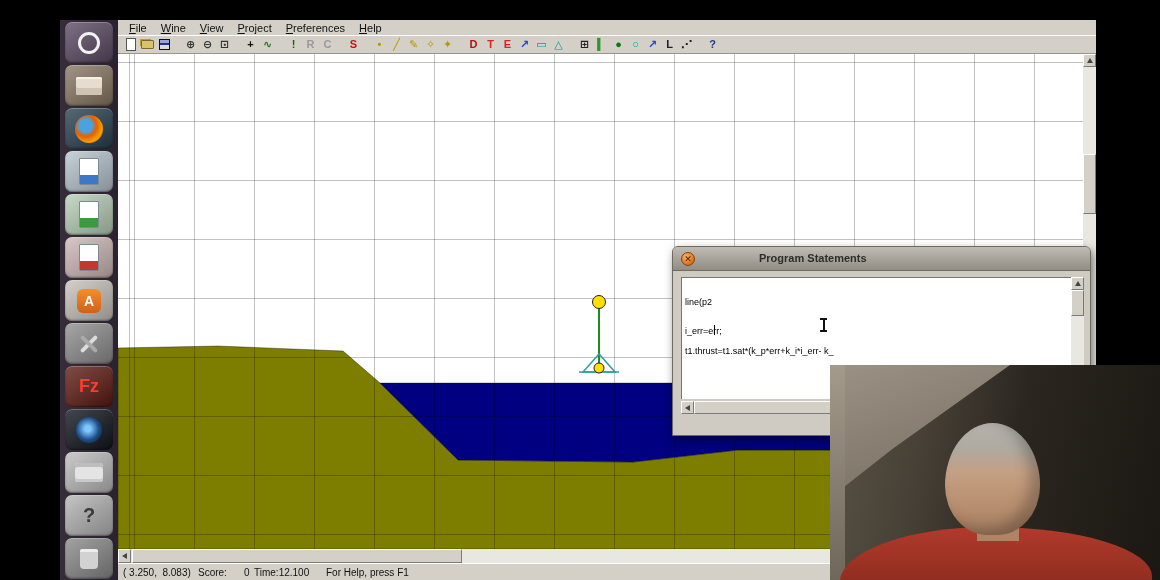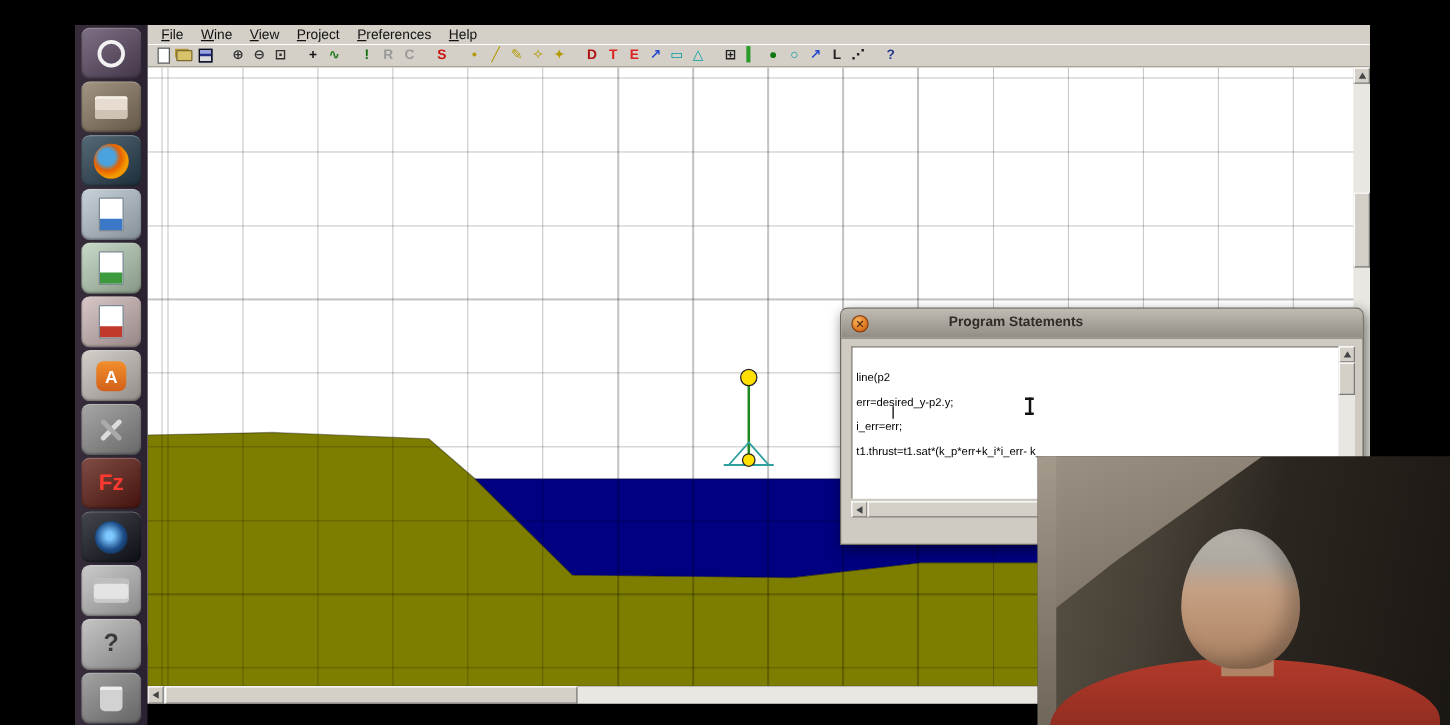--- a/index.html
+++ b/index.html
@@ -260,33 +260,39 @@
         </div>
     </div>
     <div class="hscroll">
       <div class="sb-btn" style="left:0;top:0;height:14px;">
           <i class="arr arr-left"></i>
         </div>
       <div class="sb-thumb" style="left:14px;top:0;width:330px;height:14px;"></div>
     </div>
     <div class="sb-corner"></div>
 
+    <div class="statusbar">
+      <span class="st-coords">( 3.250,  8.083)</span>
+      <span class="st-score-label">Score:</span>
+      <span class="st-score-value">0</span>
+      <span class="st-time">Time:12.100</span>
+      <span class="st-help">For Help, press F1</span>
+    </div>
   </div>
 
   <div class="cmdwin">
     <div class="cmd-title">
       <div class="cmd-close">✕</div>
       <span class="cmd-title-text">Program Statements</span>
     </div>
     <div class="cmd-body" id="cmdlines">
         <div class="code-line"></div>
         <div class="code-line"></div>
         <div class="code-line">line(p2</div>
         <div class="code-line"></div>
-        <div class="code-line">err=desired_y-p2.y;</div>
         <div class="code-line"></div>
         <div class="code-line">i_err=err;</div>
         <div class="code-line"></div>
         <div class="code-line">t1.thrust=t1.sat*(k_p*err+k_i*i_err- k_</div>
       </div>
     <div class="cmd-vscroll">
       <div class="sb-btn" style="left:0;top:0;">
           <i class="arr arr-up"></i>
         </div>
       <div class="sb-thumb" style="left:0;top:13px;width:13px;height:26px;"></div>

